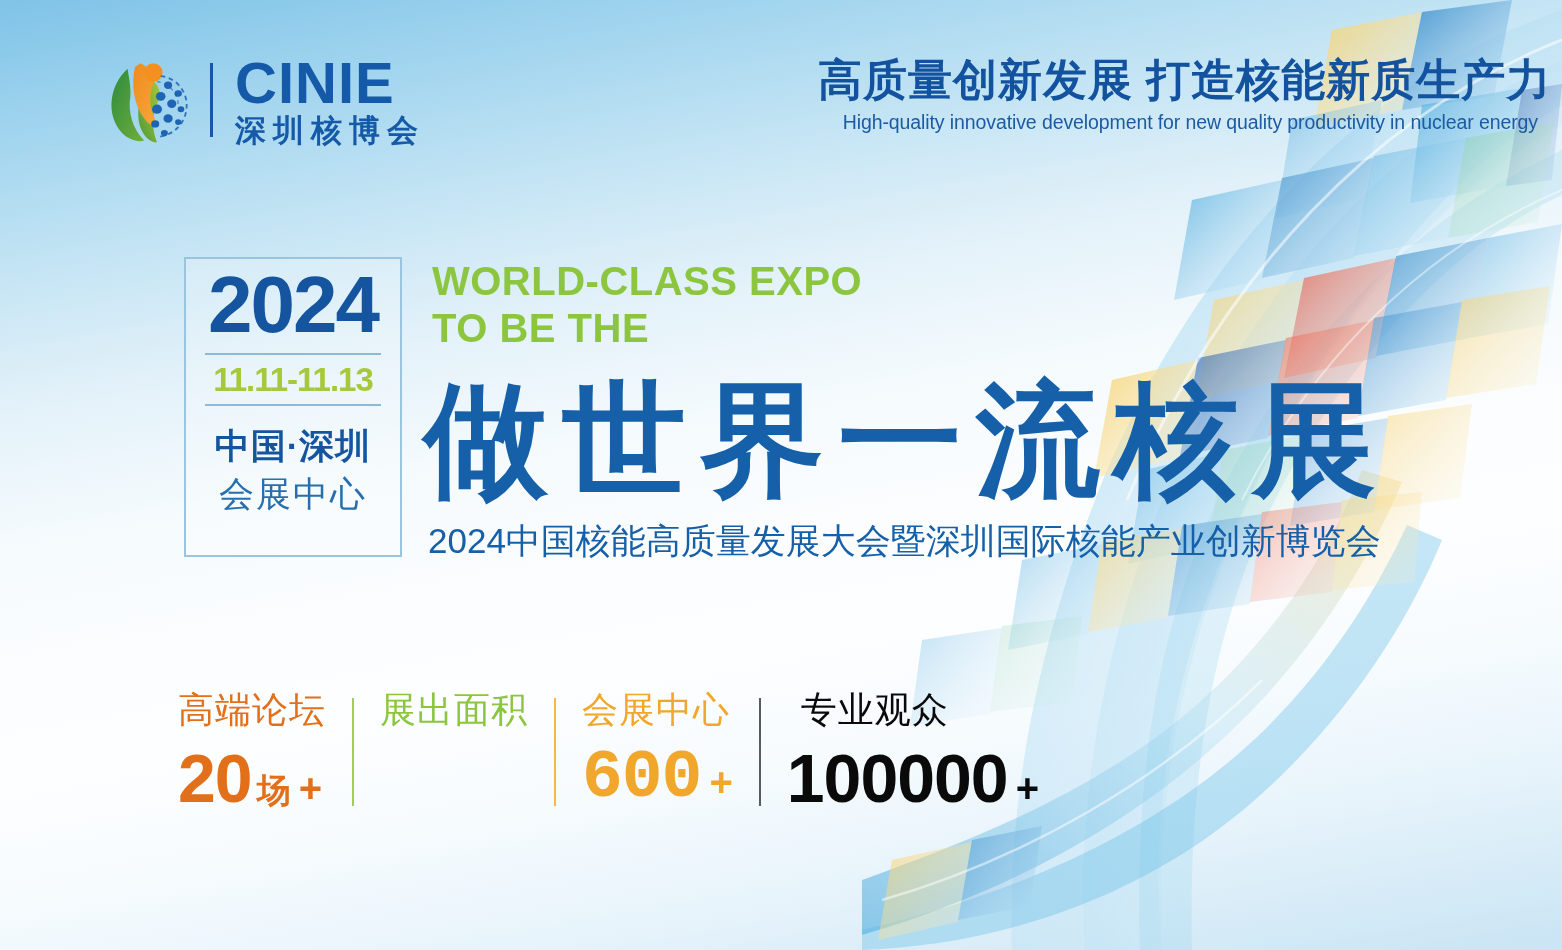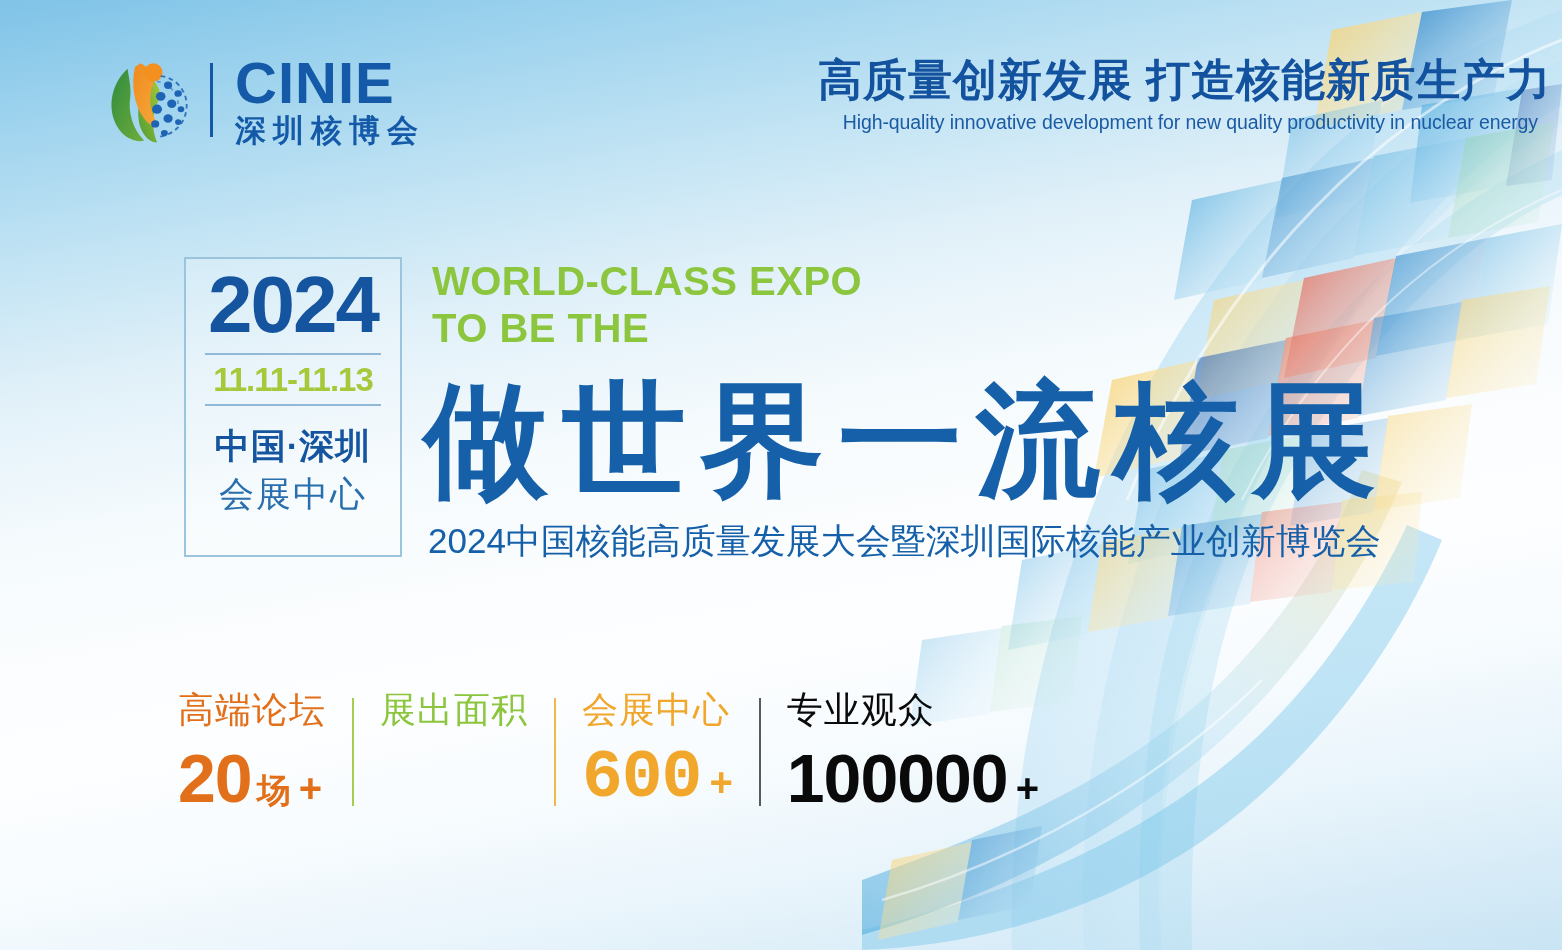--- a/index.html
+++ b/index.html
@@ -333,21 +333,21 @@
       <div class="stat-label" style="color: rgb(240, 167, 43);">会展中心</div>
       <div class="stat-value">
         <span class="stat-num" style="color: rgb(240, 167, 43); font-family: Liberation Mono, monospace;">600</span>
         <span class="stat-suffix" style="color: rgb(240, 167, 43);">+</span>
       </div>
     </div>
 
     <div class="stat-sep" style="background: rgb(85, 91, 96);"></div>
 
     <div class="stat">
-      <div class="stat-label" style="color: rgb(10, 10, 10);">专业观众</div>
+      <div class="stat-label" style="color: rgb(10, 10, 10); margin-left: 14px;">专业观众</div>
       <div class="stat-value">
         <span class="stat-num" style="color: rgb(10, 10, 10);">100000</span>
         <span class="stat-suffix" style="color: rgb(10, 10, 10);">+</span>
       </div>
     </div>
 
   </div>
 </div>
 
 </body></html>

